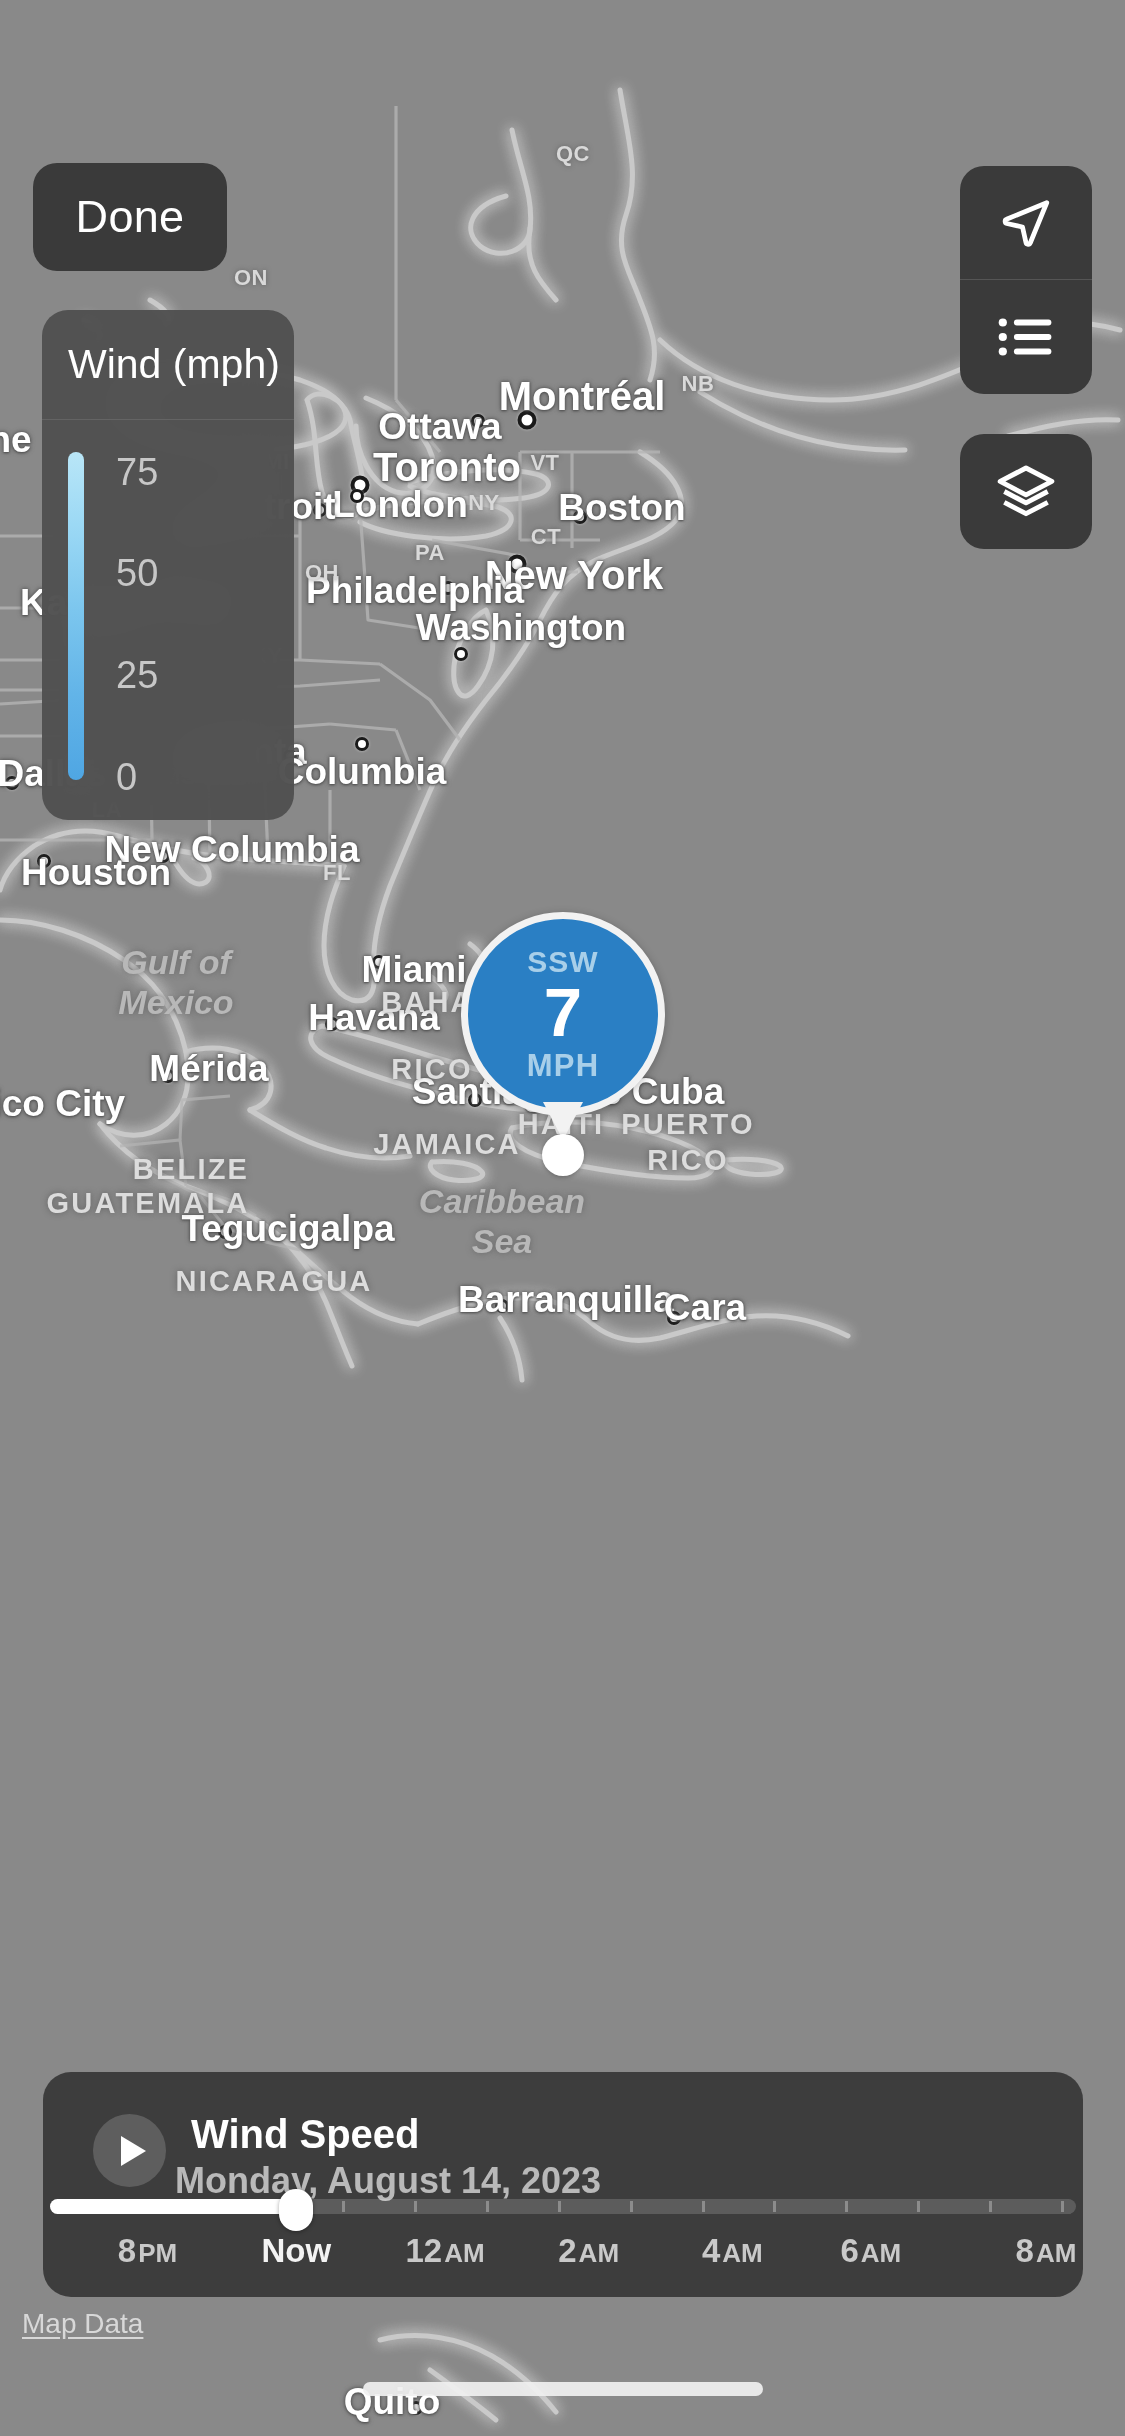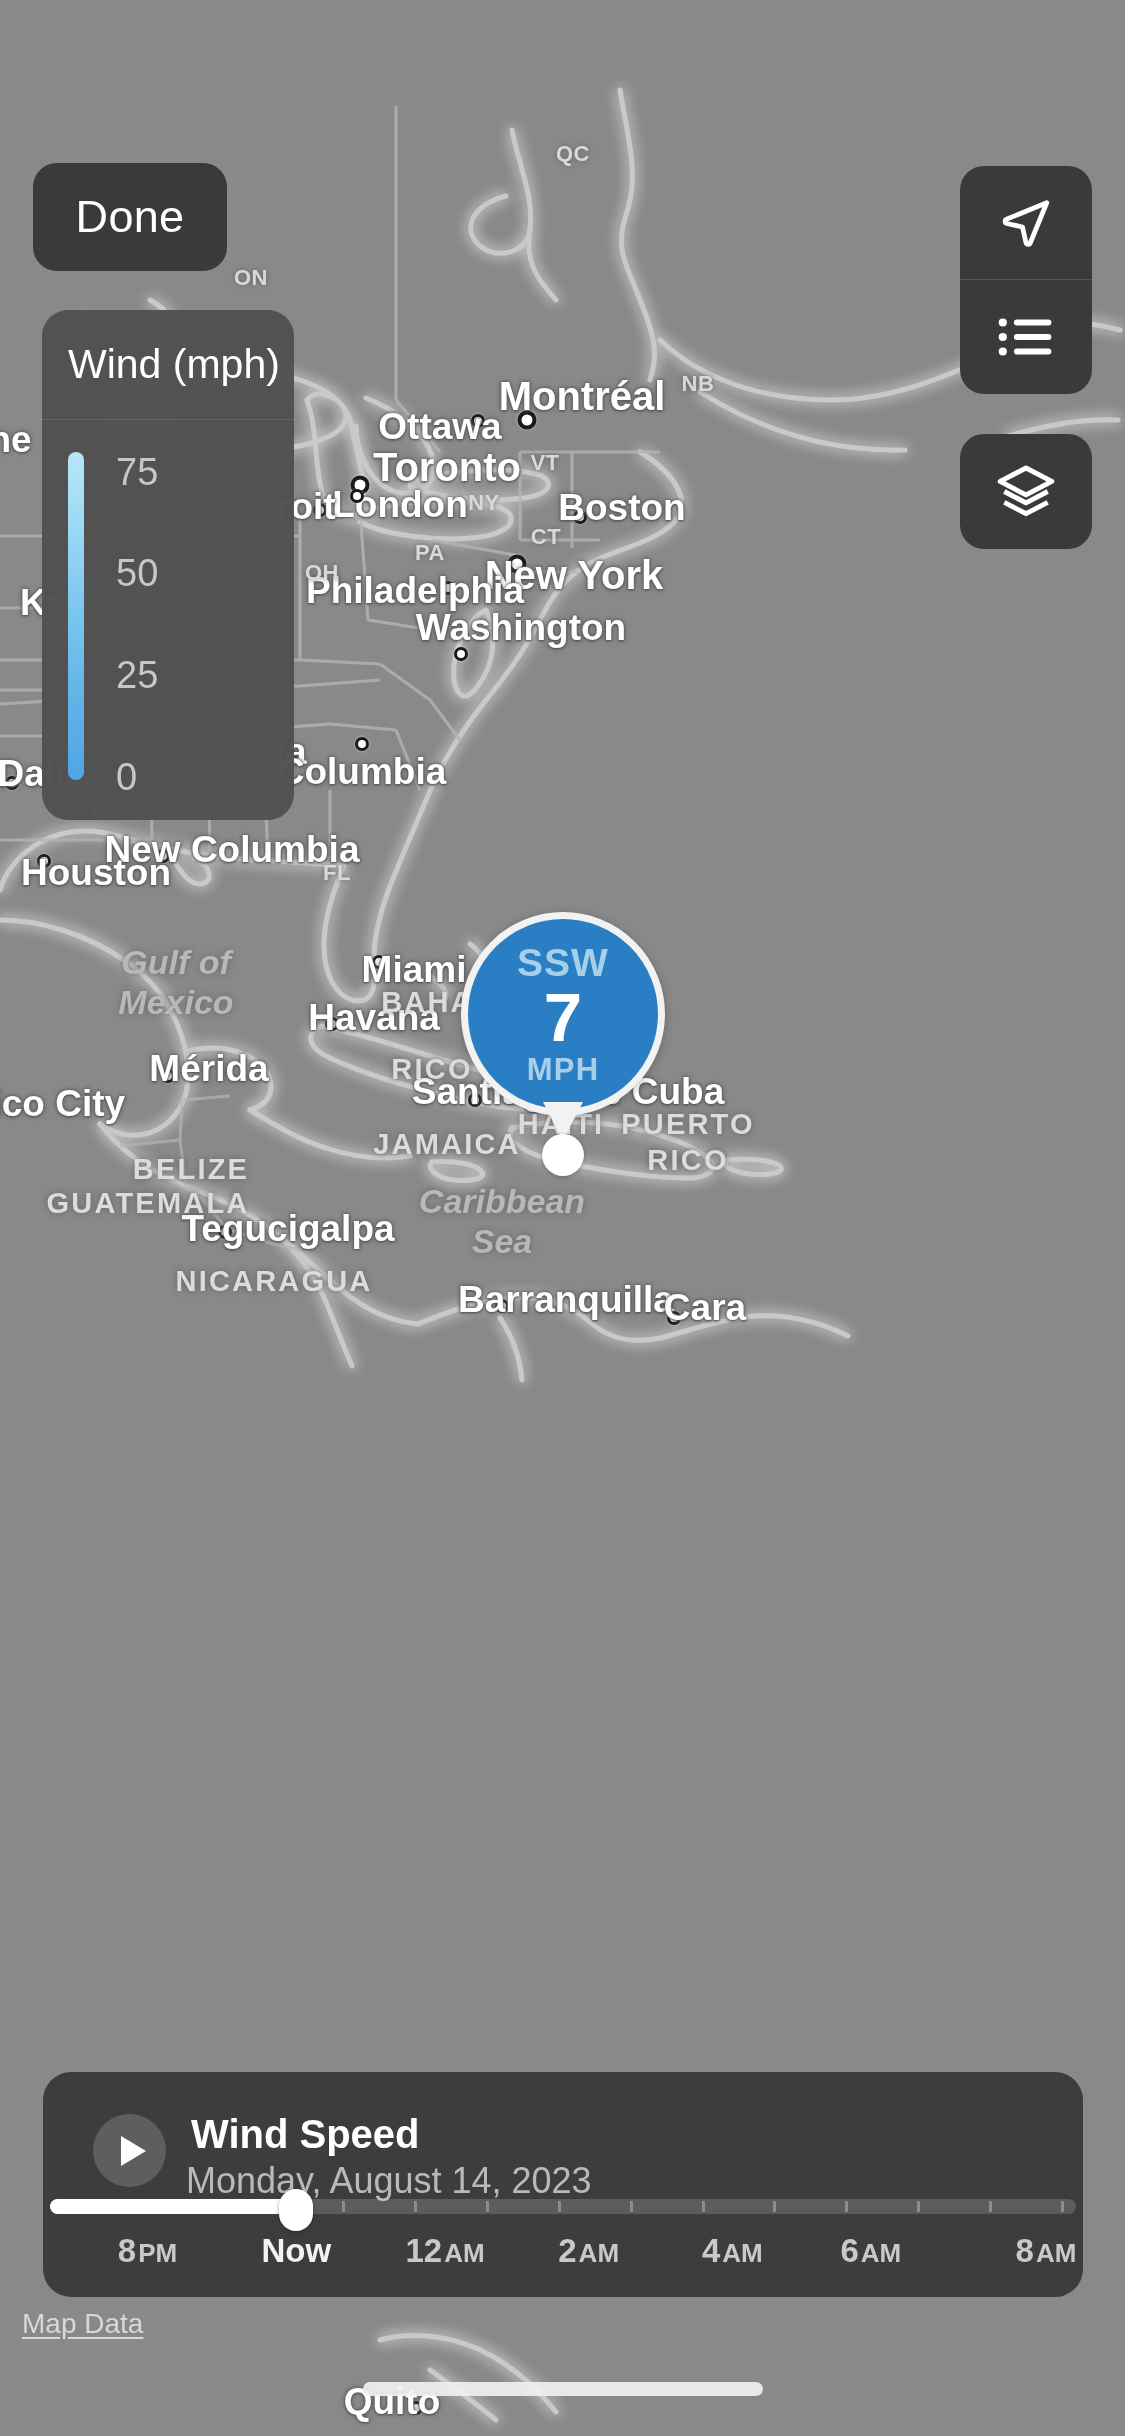--- a/index.html
+++ b/index.html
@@ -80,21 +80,21 @@
   }
 
   
   #callout { position:absolute; left:461px; top:912px; width:204px; height:260px; z-index:28; }
   #callout-circle {
     position:absolute; left:0; top:0; width:204px; height:204px; border-radius:50%;
     background:#2a7fc4; border:7px solid #f2f2f2;
     display:flex; flex-direction:column; align-items:center; justify-content:center;
     box-shadow:0 2px 8px rgba(0,0,0,.25);
   }
-  #callout-dir { color:#a8cfe9; font-size:39px; font-weight:700; letter-spacing:1px; line-height:1; }
+  #callout-dir { color:#a8cfe9; font-size:30px; font-weight:700; letter-spacing:1px; line-height:1; }
   #callout-val { color:#fff; font-size:69px; font-weight:700; line-height:1.02; margin:1px 0; }
   #callout-unit { color:#a8cfe9; font-size:31px; font-weight:700; letter-spacing:1.2px; line-height:1; }
   #callout-tail {
     position:absolute; left:82px; top:190px; width:40px; height:38px;
     background:#f2f2f2; clip-path:polygon(0 0,100% 0,50% 100%);
   }
   #callout-dot {
     position:absolute; left:81px; top:222px; width:42px; height:42px; border-radius:50%;
     background:#fff; box-shadow:0 1px 4px rgba(0,0,0,.3);
   }
@@ -141,21 +141,21 @@
     position:absolute; left:50px; top:42px; width:73px; height:73px; border-radius:50%;
     background:rgba(255,255,255,.17);
     display:flex; align-items:center; justify-content:center;
   }
   #play-tri {
     width:0; height:0; border-left:25px solid #fff;
     border-top:15px solid transparent; border-bottom:15px solid transparent;
     margin-left:7px;
   }
   #pb-title { position:absolute; left:148px; top:40px; color:#fff; font-size:40px; font-weight:700; }
-  #pb-date  { position:absolute; left:143px; top:88px; color:#b9b9b9; font-size:36px; font-weight:400; }
+  #pb-date  { position:absolute; left:132px; top:88px; color:#b9b9b9; font-size:36px; font-weight:700; }
 
   #track { position:absolute; left:50px; top:2196px; width:1026px; height:20px; z-index:33; }
   #track-bg {
     position:absolute; left:0; top:3px; width:1026px; height:15px; border-radius:8px;
     background:rgba(255,255,255,.16);
   }
   #track-fill {
     position:absolute; left:0; top:3px; width:250px; height:15px; border-radius:8px; background:#fff;
   }
   .tick { position:absolute; top:5px; width:3px; height:11px; background:rgba(255,255,255,.30); }

